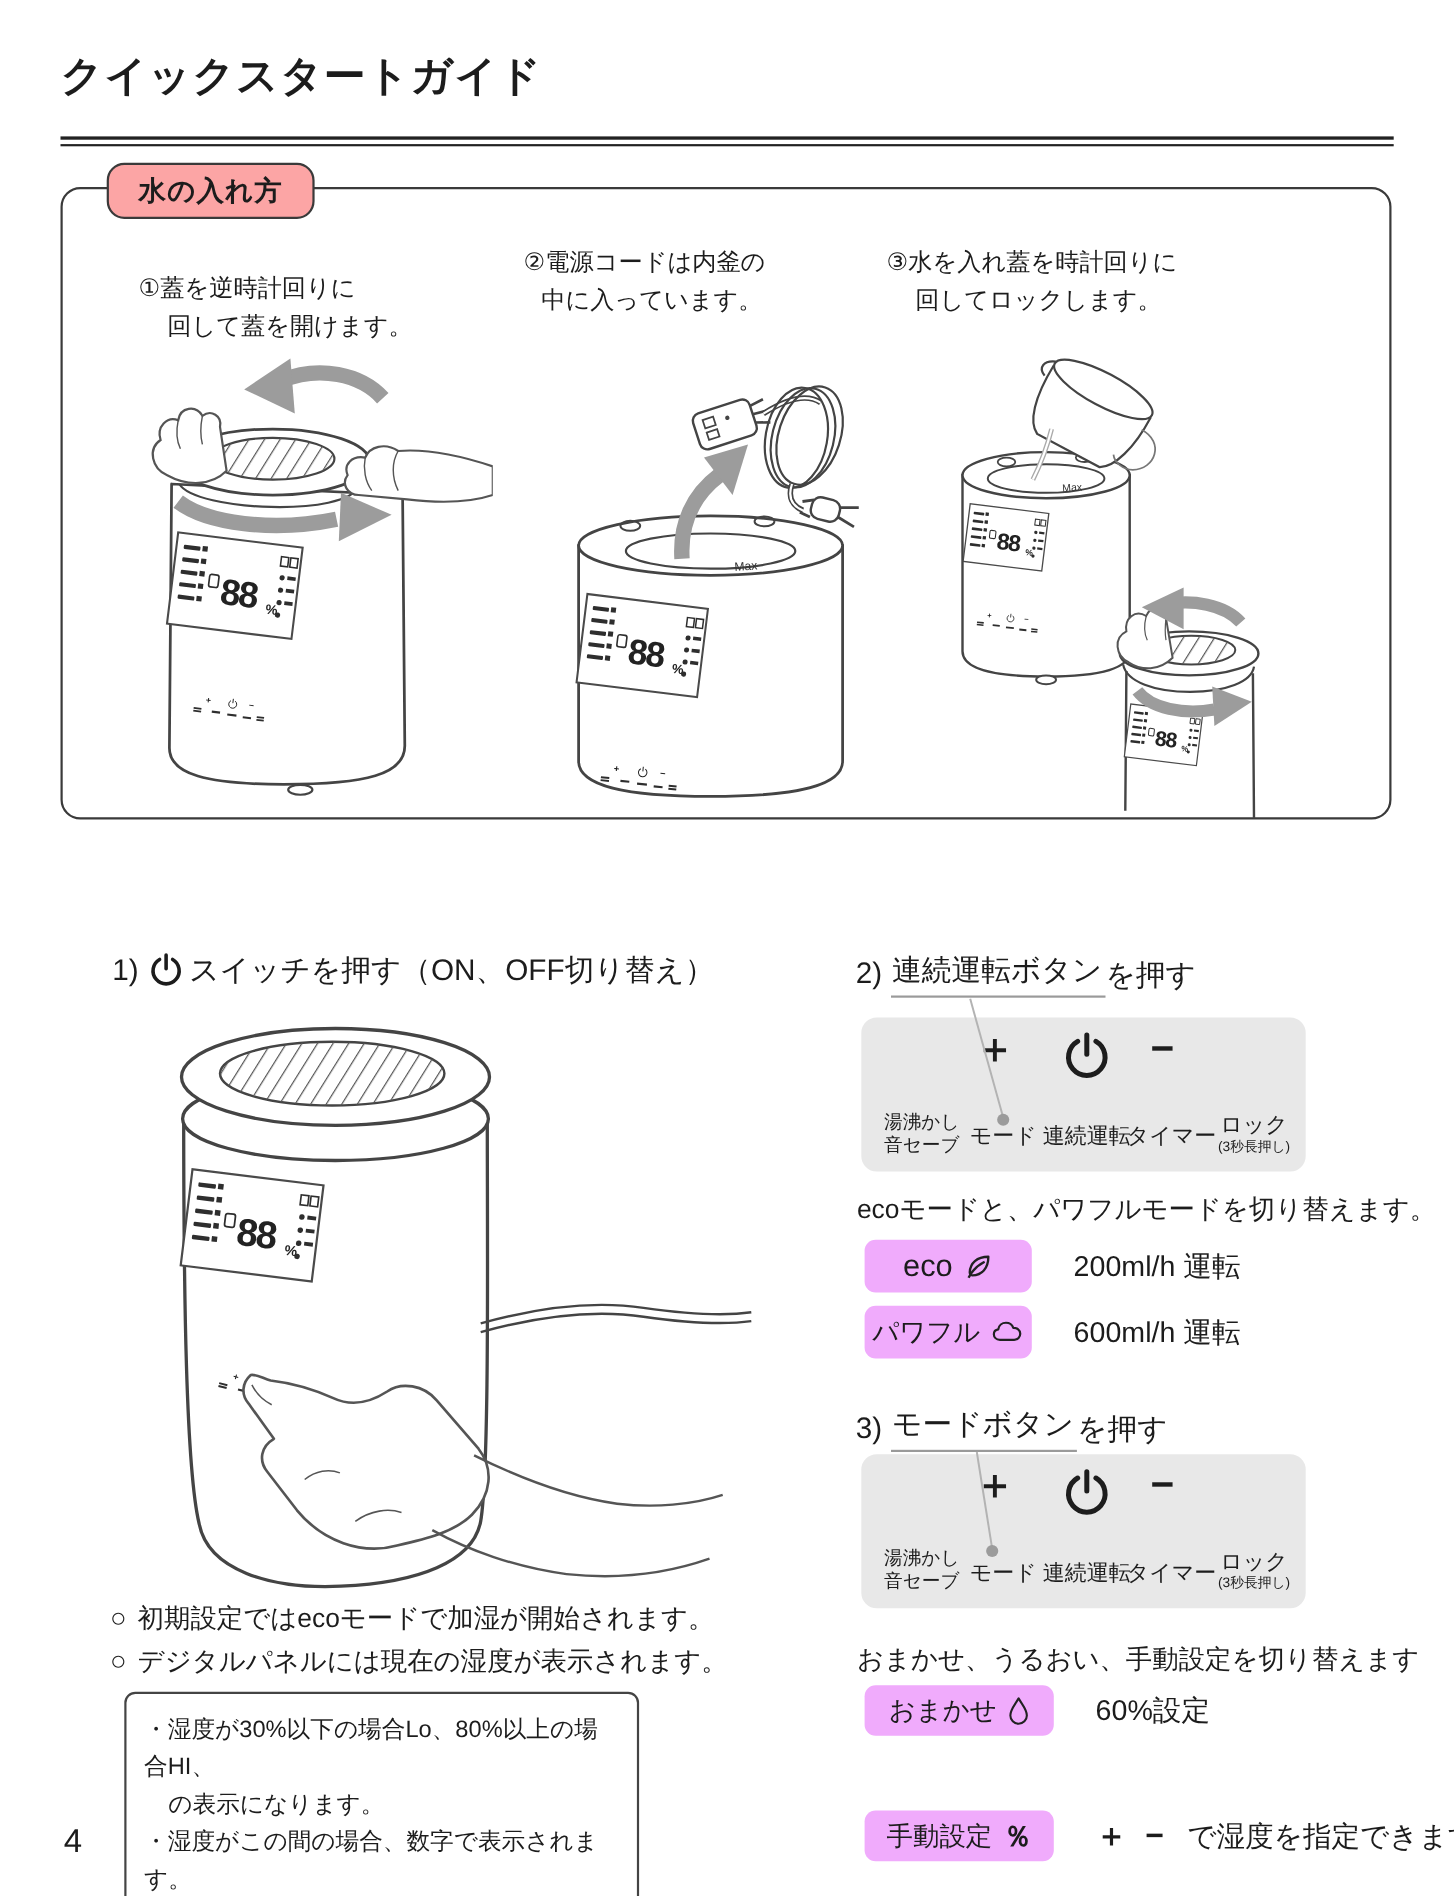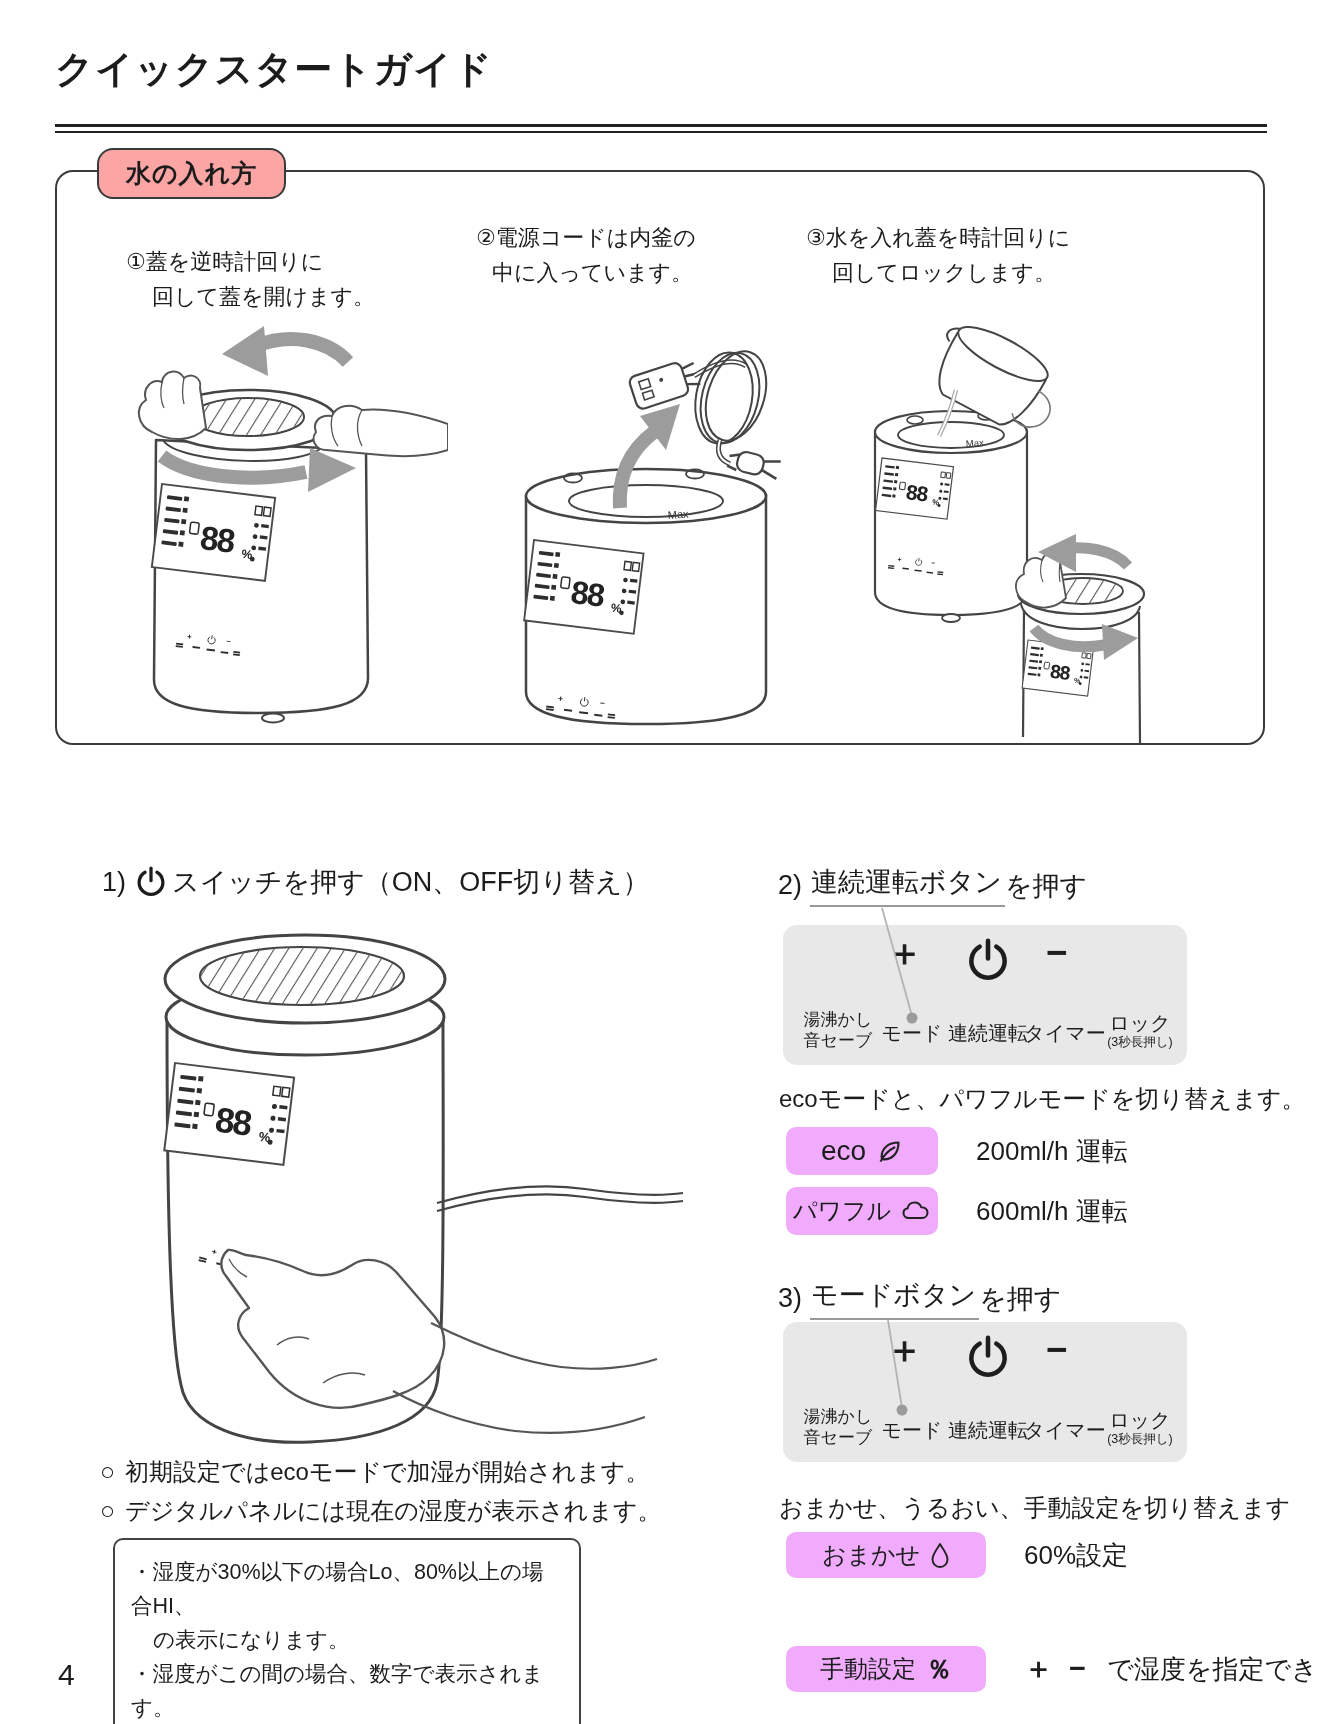--- a/index.html
+++ b/index.html
@@ -25,21 +25,21 @@
   .panel .pwr{position:absolute;left:184px;top:13px;width:42px;height:46px;color:#1d1d1d;}
   .btnlabel{position:absolute;transform:translateX(-50%);text-align:center;font-size:20px;color:#1d1d1d;
     line-height:24px;white-space:nowrap;}
   .btnlabel.two{font-size:17px;line-height:21px;}
   .btnlabel .sub{display:block;font-size:12.5px;line-height:15px;}
   .desc{font-size:24px;white-space:nowrap;}
   .mode-row{display:flex;align-items:center;}
   .badge{background:#f0abfc;border-radius:10px;display:flex;align-items:center;justify-content:center;gap:10px;
     box-sizing:border-box;}
   .badge.w1{width:152px;height:48px;}
-  .badge.w2{width:200px;height:46px;}
+  .badge.w2{width:172px;height:46px;}
   .badge .txt{font-size:24px;}
   .badge .txt.latin{font-size:28px;}
   .badge .pct{font-size:26px;font-weight:bold;}
   .modeval{font-size:26px;margin-left:38px;white-space:nowrap;}
   .modeval .pm{font-size:29px;font-weight:bold;margin-right:10px;letter-spacing:4px;}
   .bullets{font-size:24px;line-height:38px;}
   .bullet-row{display:flex;align-items:baseline;gap:10px;white-space:nowrap;}
   .bullet-row .dot{font-size:25px;}
   .notebox{border:2px solid #444;border-radius:10px;width:468px;box-sizing:border-box;
     padding:15px 16px;font-size:21.5px;line-height:34px;}

